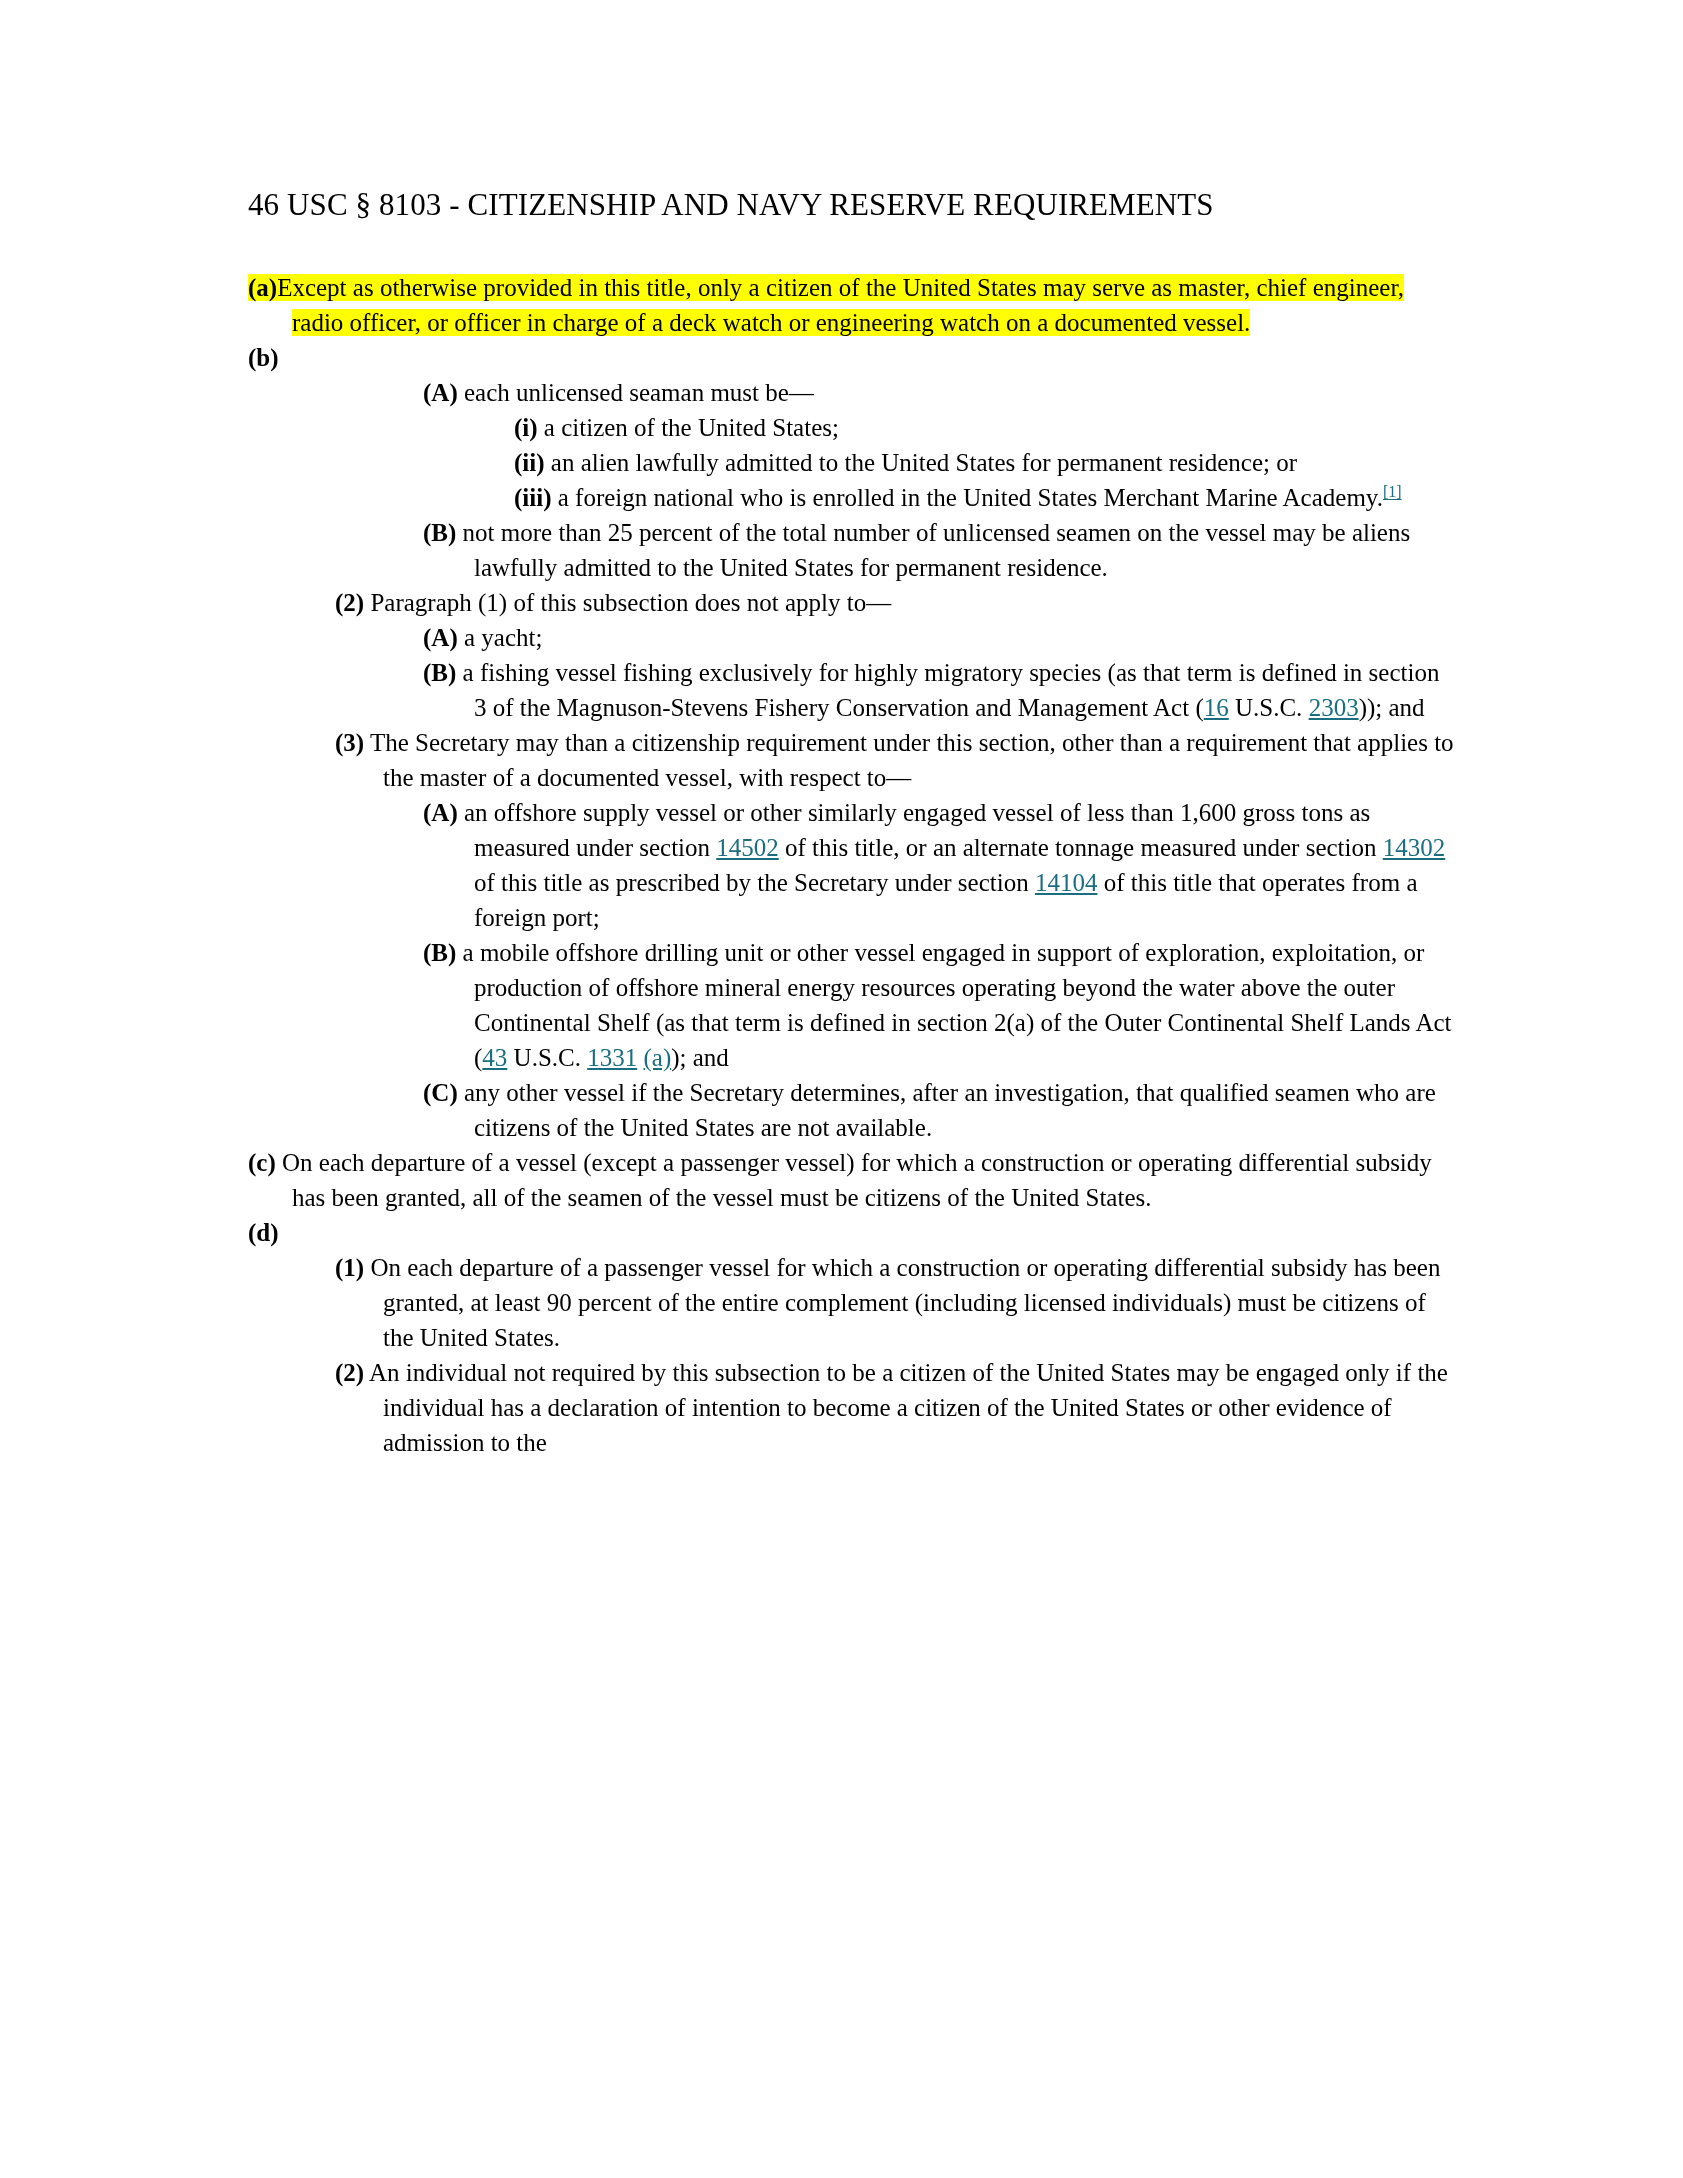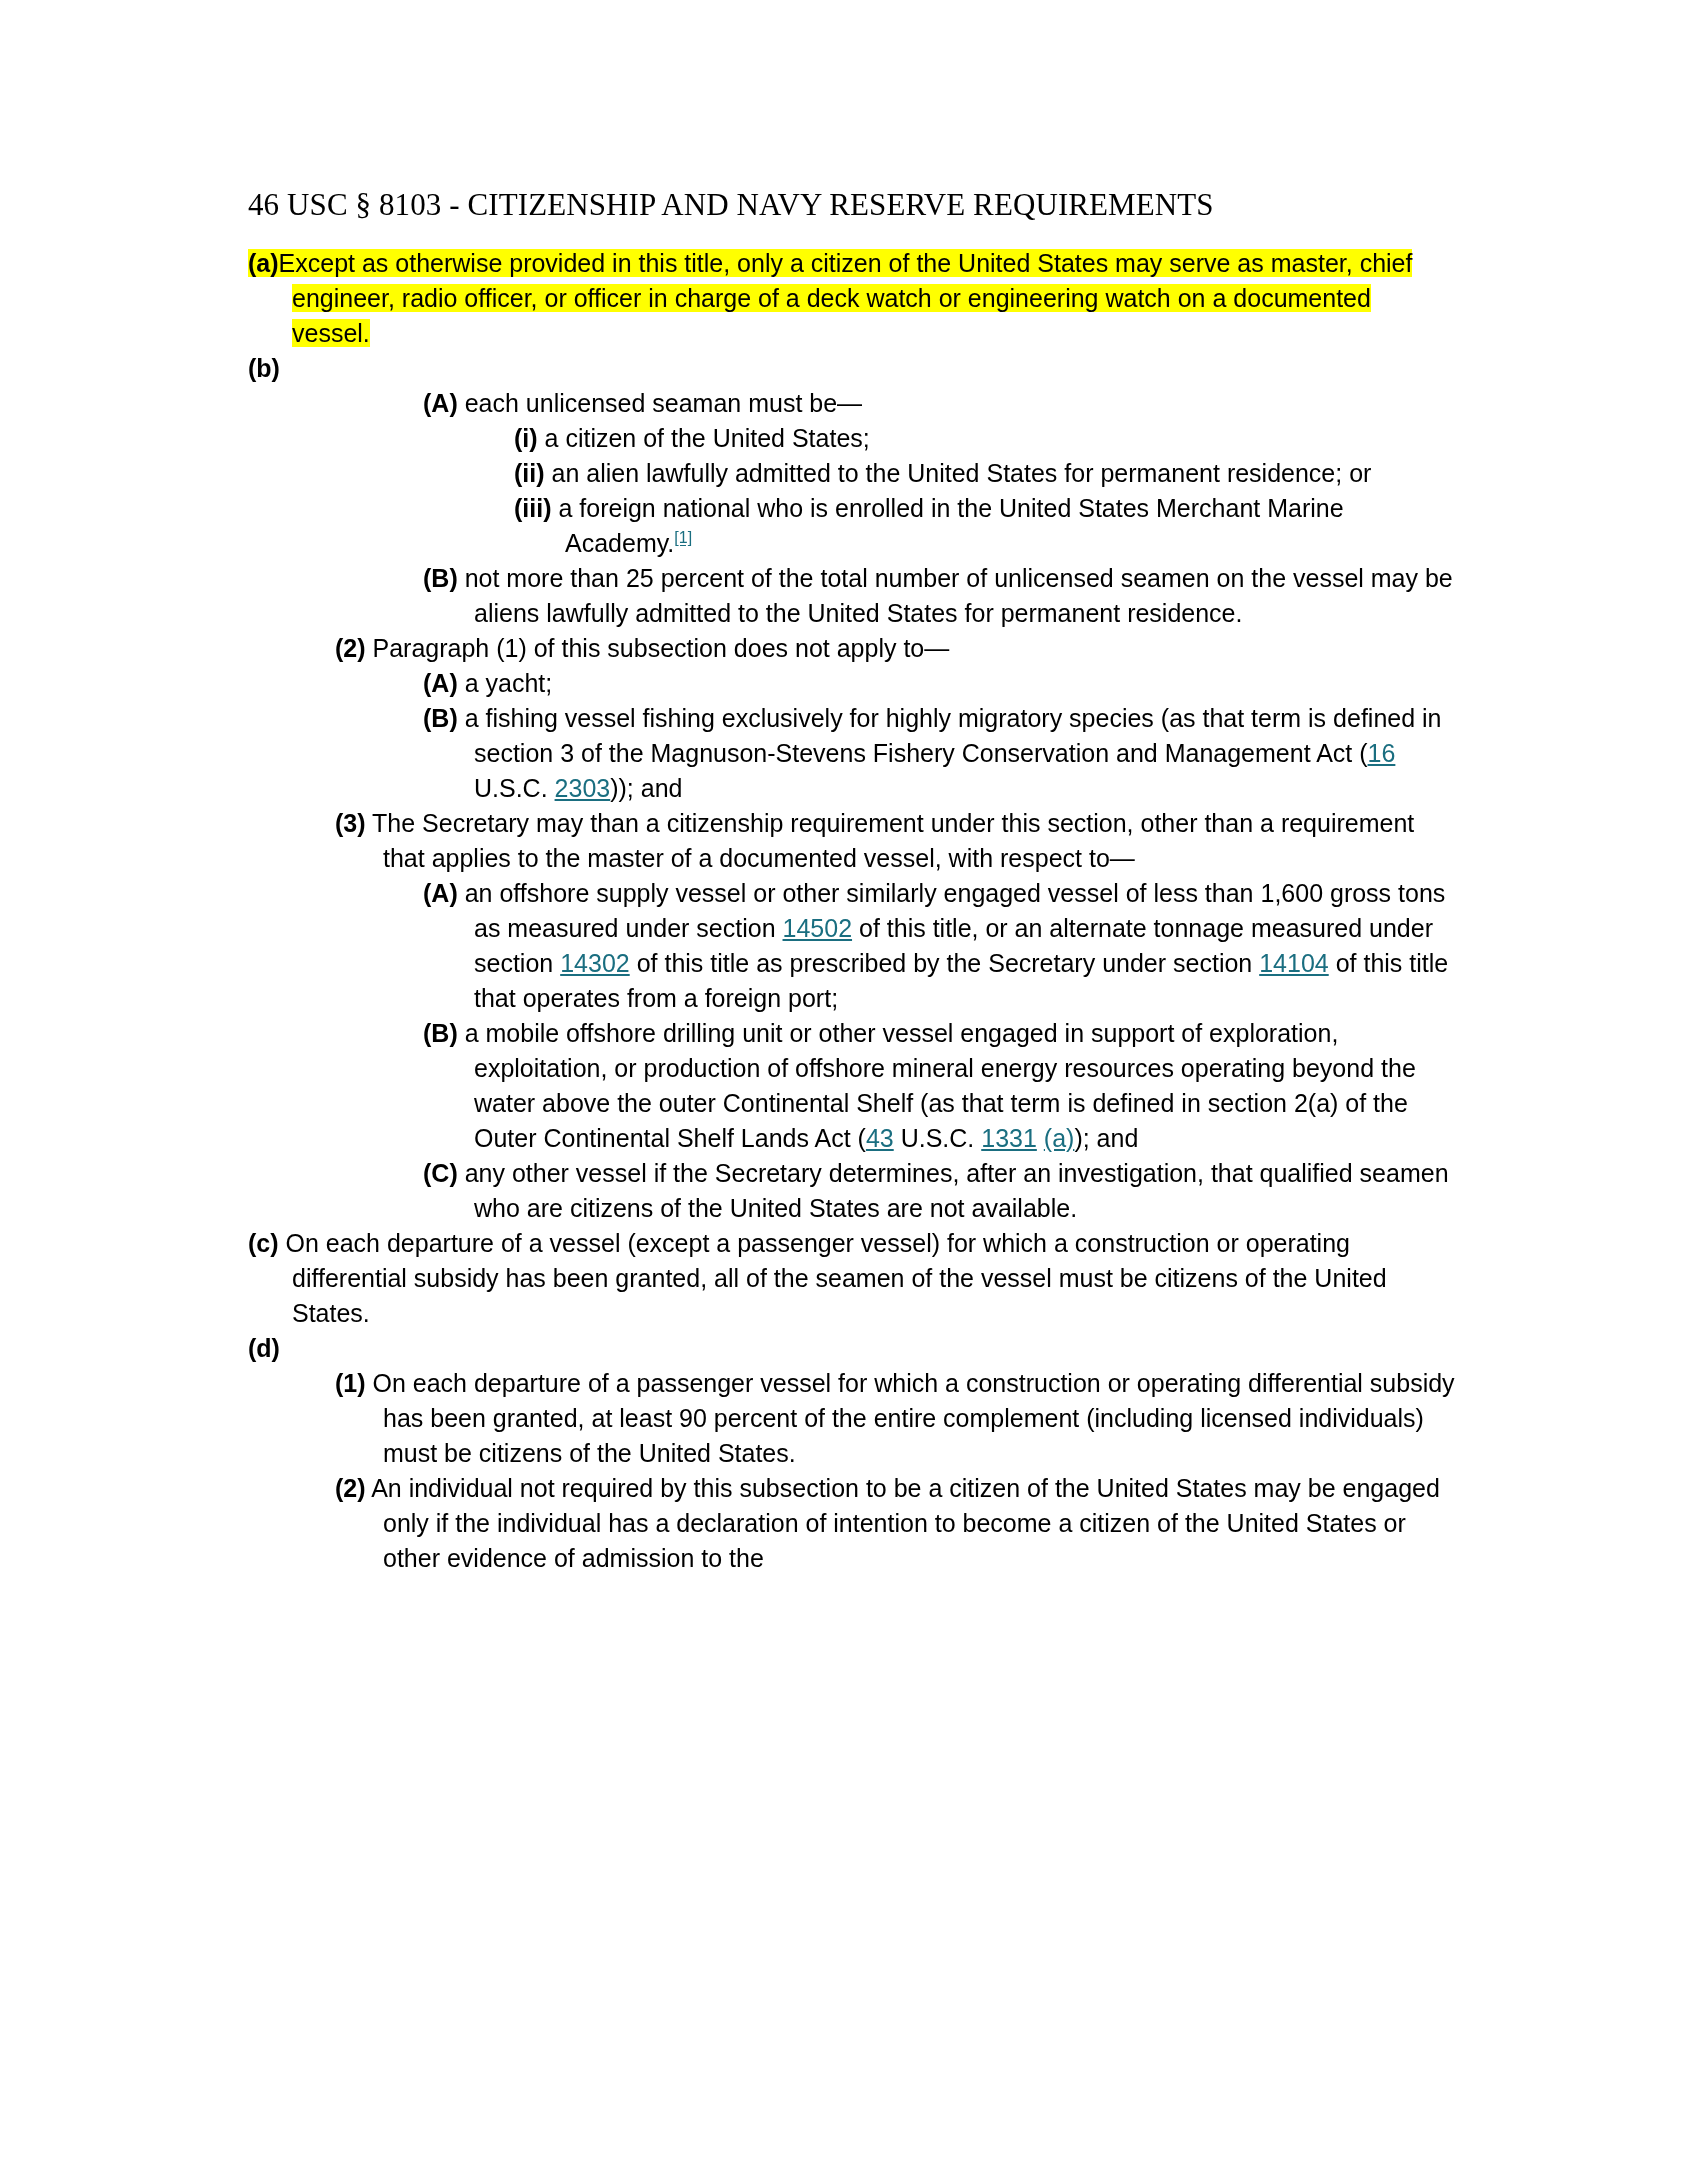--- a/index.html
+++ b/index.html
@@ -21,31 +21,32 @@
     background: #ffffff;
     box-sizing: border-box;
     padding: 188px 228px 0 248px;
   }
   .doc-title {
     font-family: "Liberation Serif", serif;
     font-size: 31px;
     font-weight: 400;
     letter-spacing: 0.1px;
     line-height: 1.1;
-    margin: 0 0 24px 0;
+    margin: 0 0 48px 0;
     white-space: nowrap;
   }
   .body-text {
     font-size: 25px;
     line-height: 35px;
   }
   
   .blk {
     position: relative;
     box-sizing: border-box;
+    font-family: Liberation Serif, serif;
   }
   .mk {
     font-weight: bold;
   }
   
   .lvl-a  { padding-left: 0px;   text-indent: -44px;  margin-left: 44px;  }
   .lvl-b  { padding-left: 0px;   text-indent: -44px;  margin-left: 44px;  }
   .lvl-1  { padding-left: 0px;   text-indent: -48px;  margin-left: 135px; }
   .lvl-A  { padding-left: 0px;   text-indent: -51px;  margin-left: 226px; }
   .lvl-i  { padding-left: 0px;   text-indent: -51px;  margin-left: 317px; }

